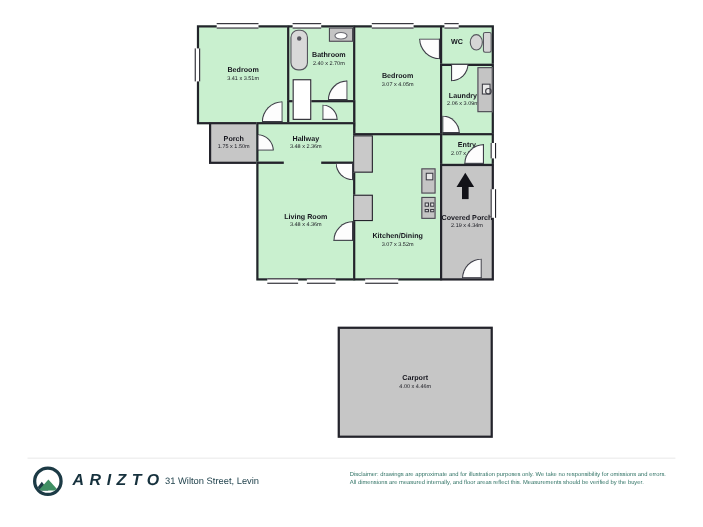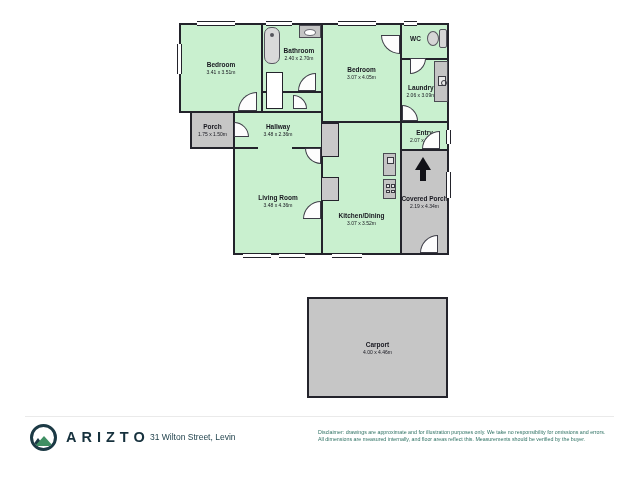--- a/index.html
+++ b/index.html
@@ -37,21 +37,21 @@
   .washer-ic i{position:absolute;left:1.5px;top:2.5px;width:4px;height:4px;border:1px solid #3a3a42;border-radius:50%;display:block;}
   .fridge-ic{position:absolute;left:3px;top:3px;width:7px;height:7px;border:1px solid #3a3a42;background:#e8e8e8;box-sizing:border-box;}
   
   .n-head{position:absolute;width:0;height:0;border-left:8px solid transparent;border-right:8px solid transparent;border-bottom:13px solid #121218;}
   .n-stem{position:absolute;background:#121218;}
   
   .divider{position:absolute;background:#eaeaea;}
   .logo-ring{position:absolute;width:27px;height:27px;border:3px solid #1c3a45;border-radius:50%;background:#fff;box-sizing:border-box;overflow:hidden;}
   .mtn{position:absolute;bottom:2px;left:2px;width:0;height:0;border-left:9px solid transparent;border-right:9px solid transparent;border-bottom:10px solid #3f8f63;}
   .mtn2{position:absolute;bottom:2px;left:-1px;width:0;height:0;border-left:6px solid transparent;border-right:6px solid transparent;border-bottom:8px solid #1c3a45;}
-  .brand{position:absolute;font-size:14.5px;font-weight:bold;letter-spacing:5px;color:#16313d;}
+  .brand{position:absolute;font-size:14.5px;font-weight:bold;letter-spacing:5px;color:#16313d;font-style:italic;}
   .address{position:absolute;font-size:8.5px;color:#24454f;}
   .disclaimer{position:absolute;width:300px;font-size:5.3px;line-height:6.6px;color:#2e7163;}
 </style>
 </head>
 <body>
 
 <div class="canvas">
 
   <div>
 

